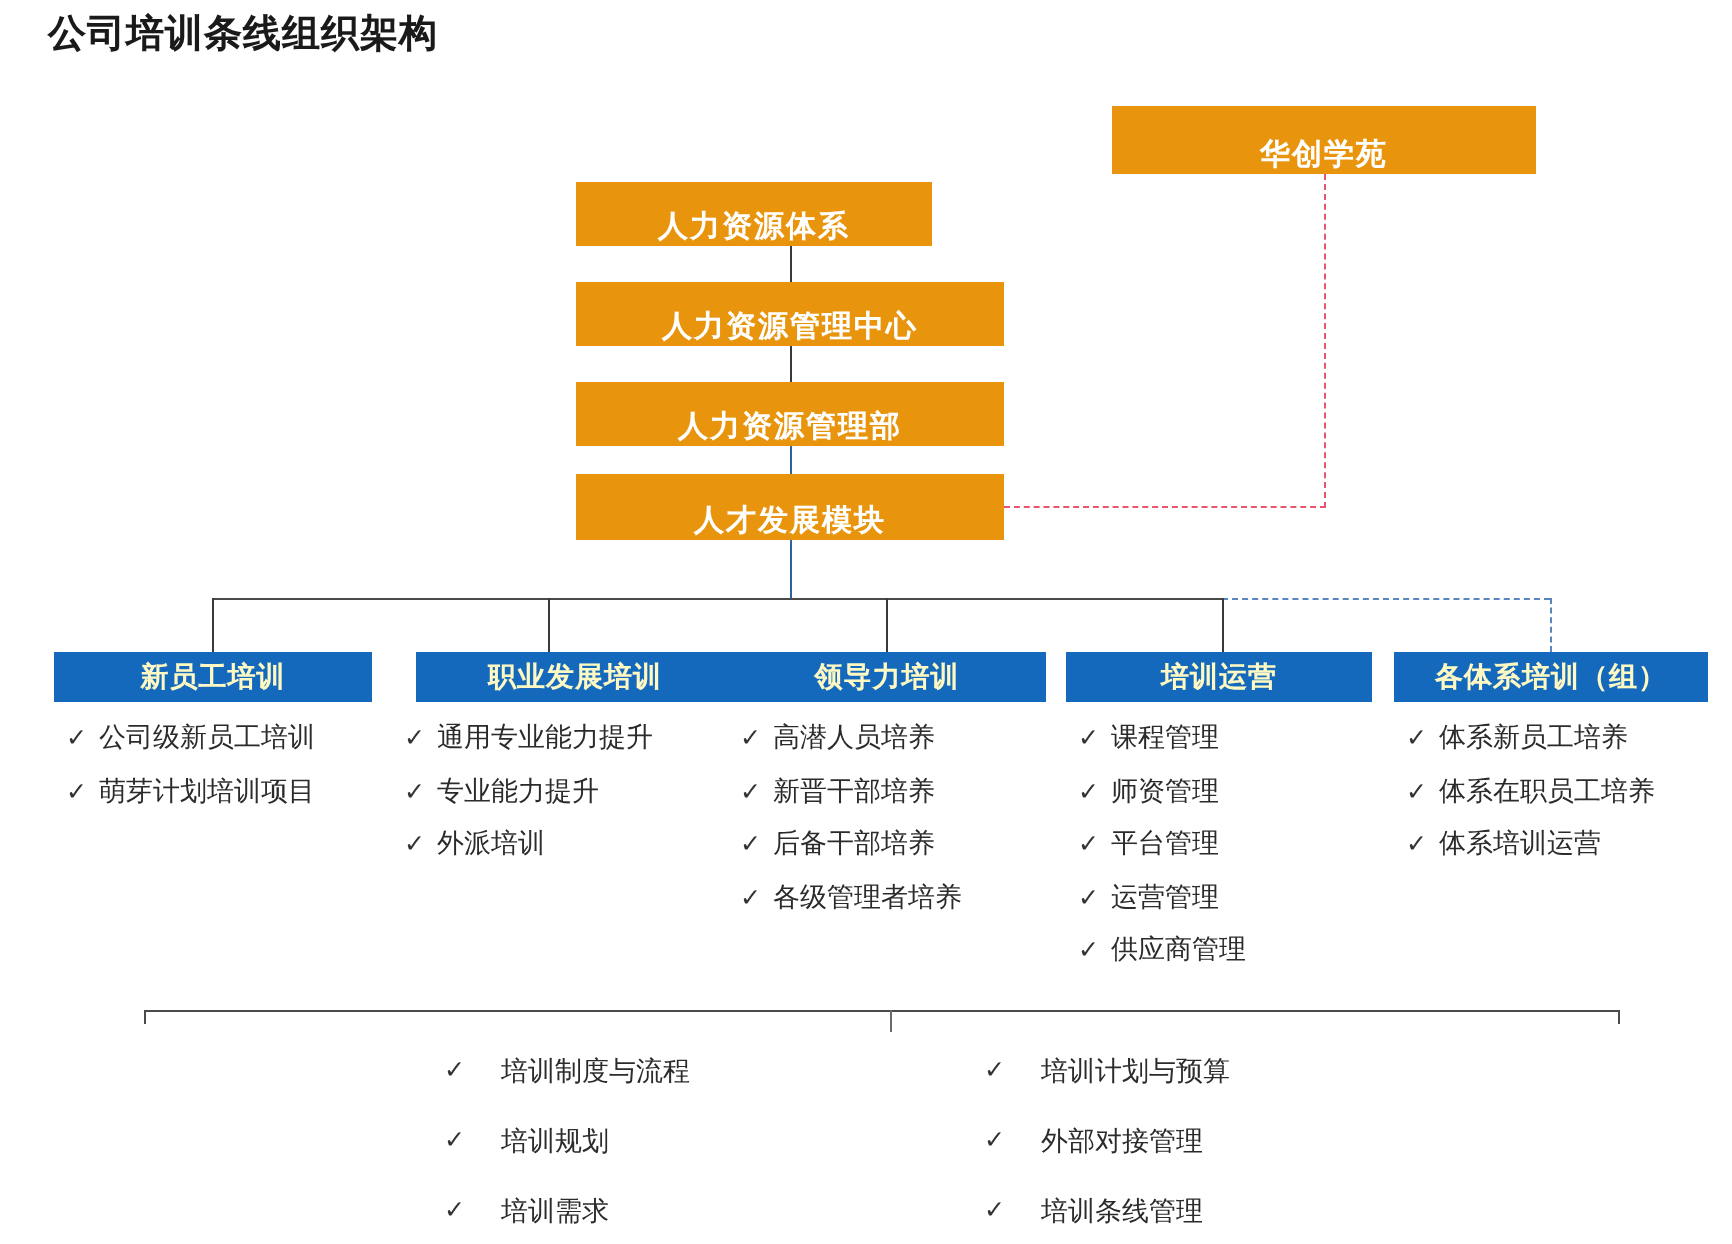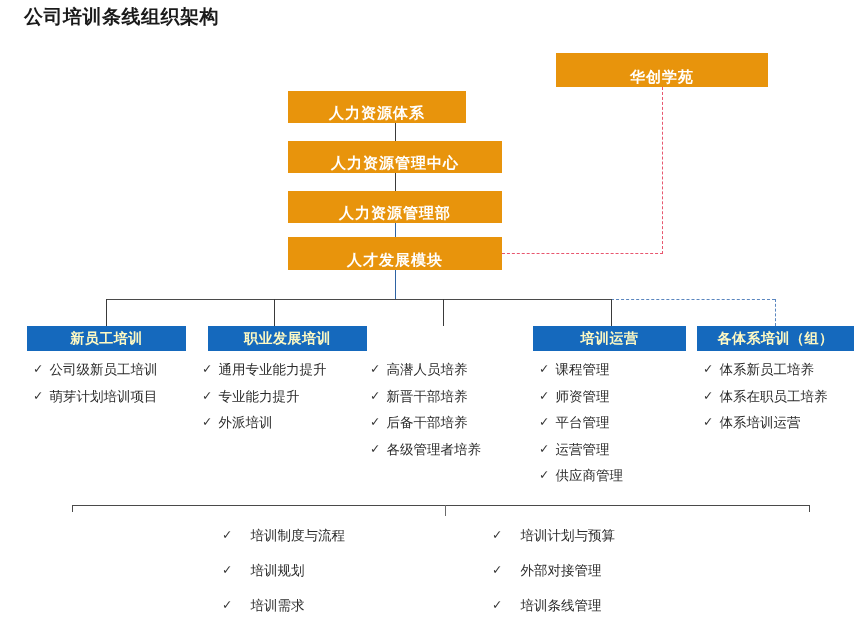--- a/index.html
+++ b/index.html
@@ -228,20 +228,23 @@
     <div class="li">
       <span class="ck">✓</span>
       <span>专业能力提升</span>
     </div>
     <div class="li">
       <span class="ck">✓</span>
       <span>外派培训</span>
     </div>
   </div>
 
+  <div class="col-head" style="left:364px; top:326px; width:159px;">
+    <span>领导力培训</span>
+  </div>
   <div class="col-list" style="left:370px; top:362px; width:165px;">
     <div class="li">
       <span class="ck">✓</span>
       <span>高潜人员培养</span>
     </div>
     <div class="li">
       <span class="ck">✓</span>
       <span>新晋干部培养</span>
     </div>
     <div class="li">

